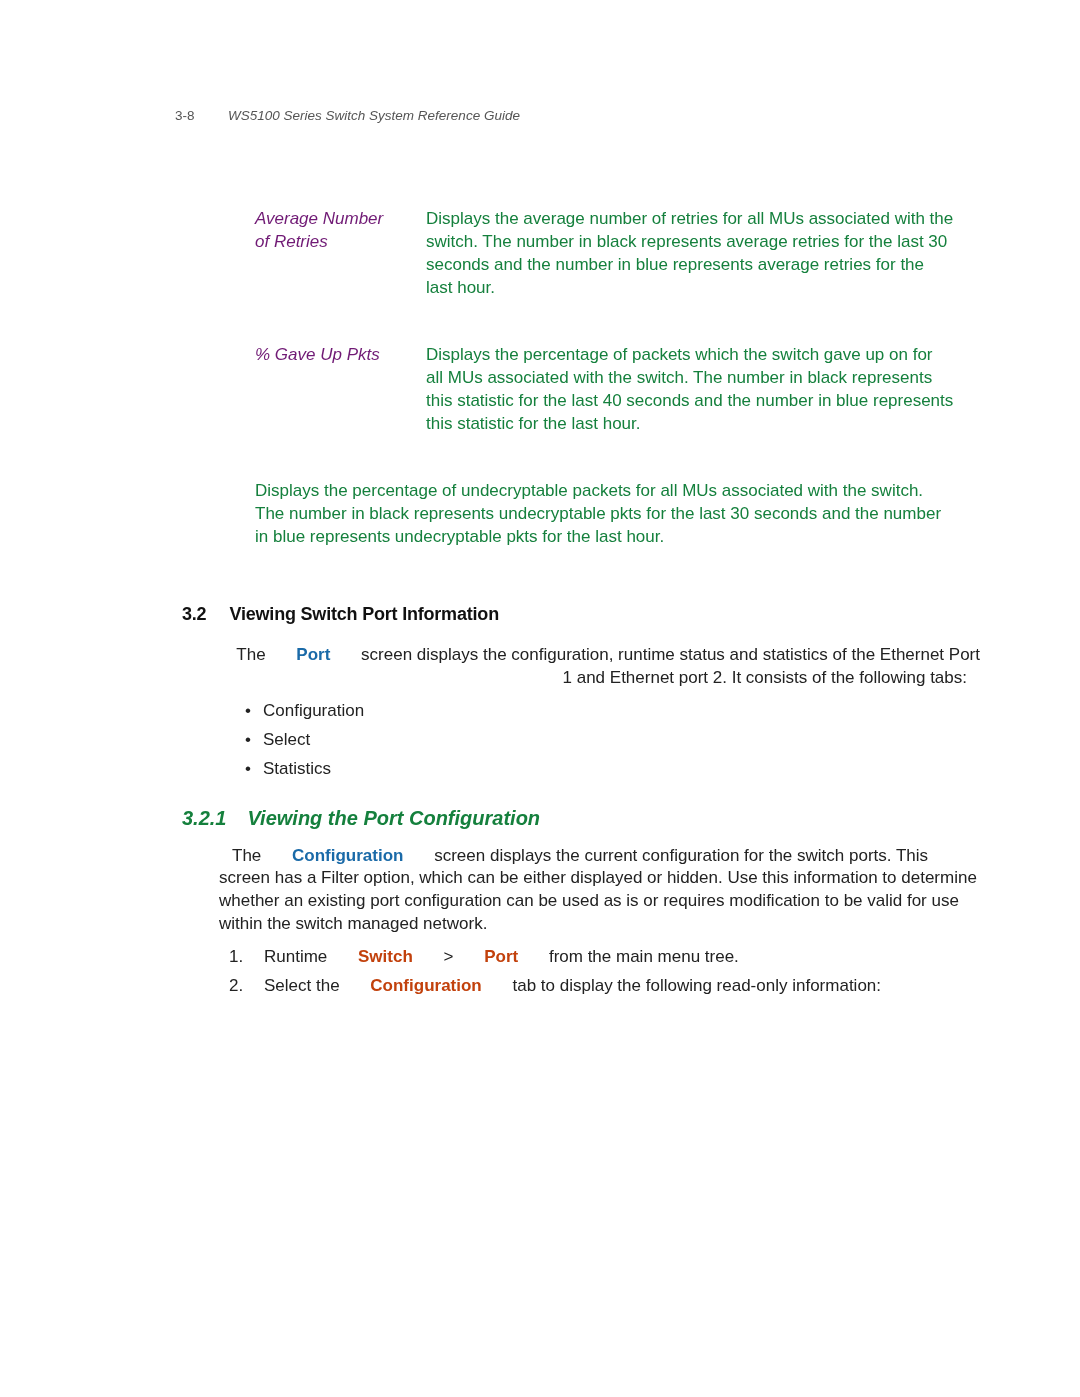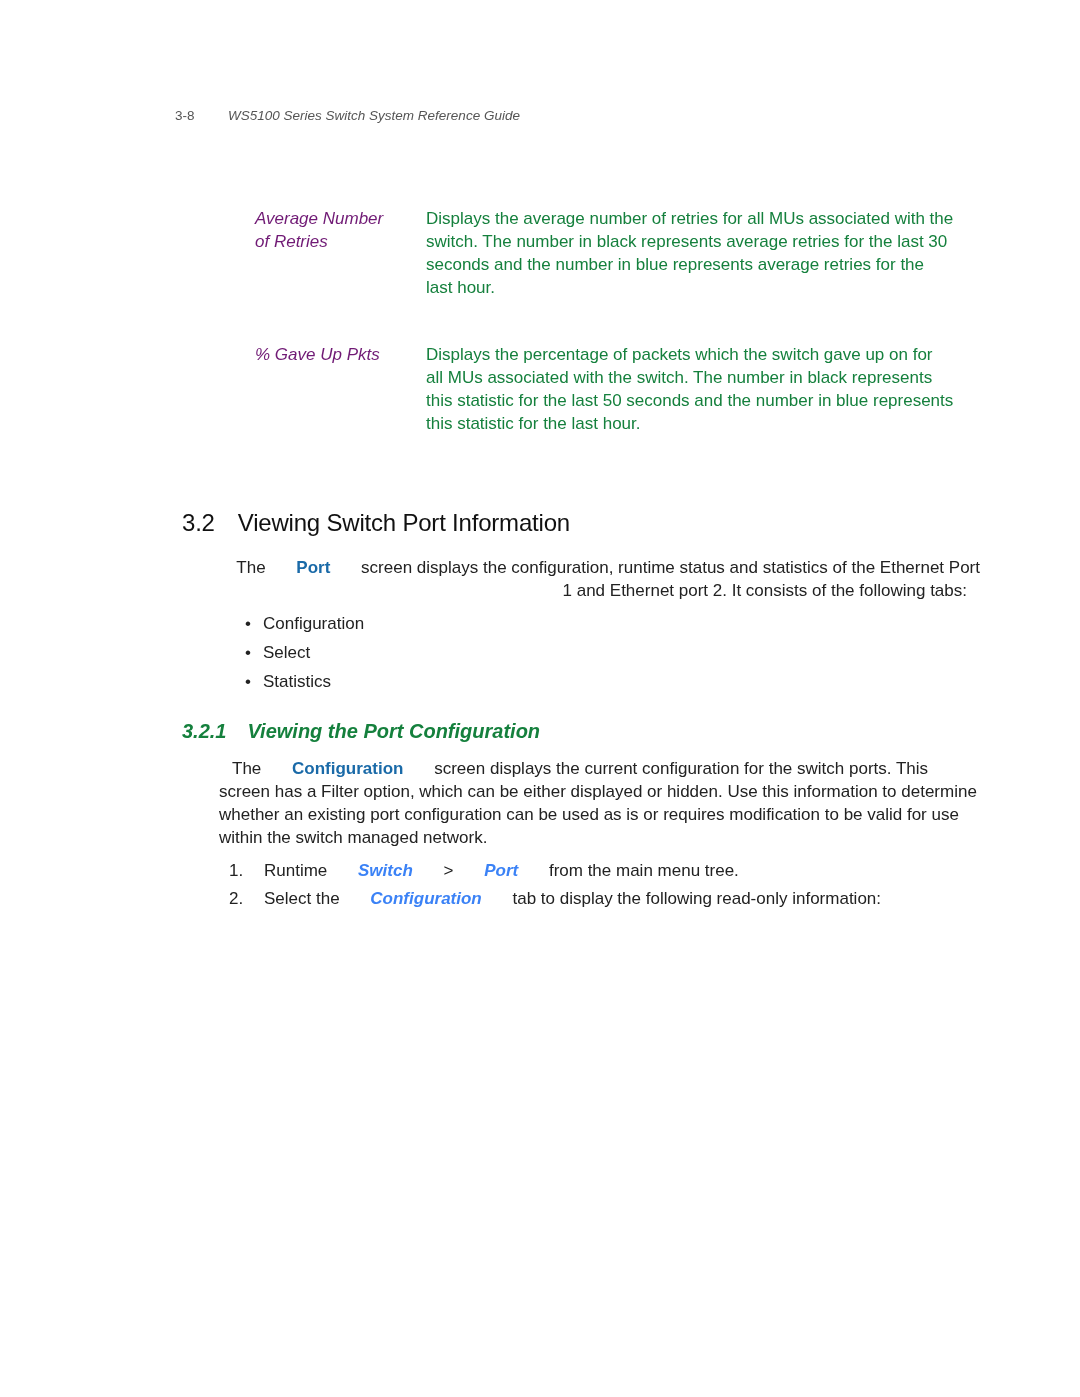--- a/index.html
+++ b/index.html
@@ -34,22 +34,22 @@
     flex: 0 0 145px;
     font-style: italic;
     color: #701a75;
     padding-right: 10px;
   }
   .def-desc {
     flex: 1;
     color: #15803d;
   }
   h2.sec {
-    font-size: 24px;
-    font-weight: 400;
+    font-size: 18px;
+    font-weight: 700;
     color: #111;
     margin: 30px 0 18px 20px;
     letter-spacing: -0.2px;
   }
   h2.sec .num { margin-right: 10px; }
   .body-para {
     margin-left: 70px;
     margin-bottom: 10px;
     text-align: right;
   }
@@ -93,41 +93,42 @@
     position: relative;
     padding-left: 22px;
     margin: 6px 0;
   }
   ol.steps li::before {
     content: counter(step) ".";
     position: absolute;
     left: 0;
     top: 0;
   }
-  ol.steps .link { color: #3b82f6; font-weight: 700; font-style: italic; }
+  ol.steps .link { color: #c2410c; font-weight: 700; }
 </style>
 </head>
 <body>
 
 <div class="page">
 
   <div class="running-head">
     <span class="pg">3-8</span>&nbsp;&nbsp;<span class="title">WS5100 Series Switch System Reference Guide</span>
   </div>
 
   <div class="def-table">
     <div class="def-row">
       <div class="def-term">Average Number of Retries</div>
       <div class="def-desc">Displays the average number of retries for all MUs associated with the switch. The number in black represents average retries for the last 30 seconds and the number in blue represents average retries for the last hour.</div>
     </div>
     <div class="def-row">
       <div class="def-term">% Gave Up Pkts</div>
-      <div class="def-desc">Displays the percentage of packets which the switch gave up on for all MUs associated with the switch. The number in black represents this statistic for the last 50 seconds and the number in blue represents this statistic for the last hour.</div>
+      <div class="def-desc">Displays the percentage of packets which the switch gave up on for all MUs associated with the switch. The number in black represents this statistic for the last 40 seconds and the number in blue represents this statistic for the last hour.</div>
     </div>
     <div class="def-row">
+      <div class="def-desc">Displays the percentage of undecryptable packets for all MUs associated with the switch. The number in black represents undecryptable pkts for the last 30 seconds and the number in blue represents undecryptable pkts for the last hour.</div>
     </div>
   </div>
 
   <h2 class="sec">
     <span class="num">3.2</span><span>Viewing Switch Port Information</span>
   </h2>
 
   <p class="body-para">
     <span>The </span><span class="link">Port</span><span> screen displays the configuration, runtime status and statistics of the Ethernet Port 1 and Ethernet port 2. It consists of the following tabs:</span>
   </p>

